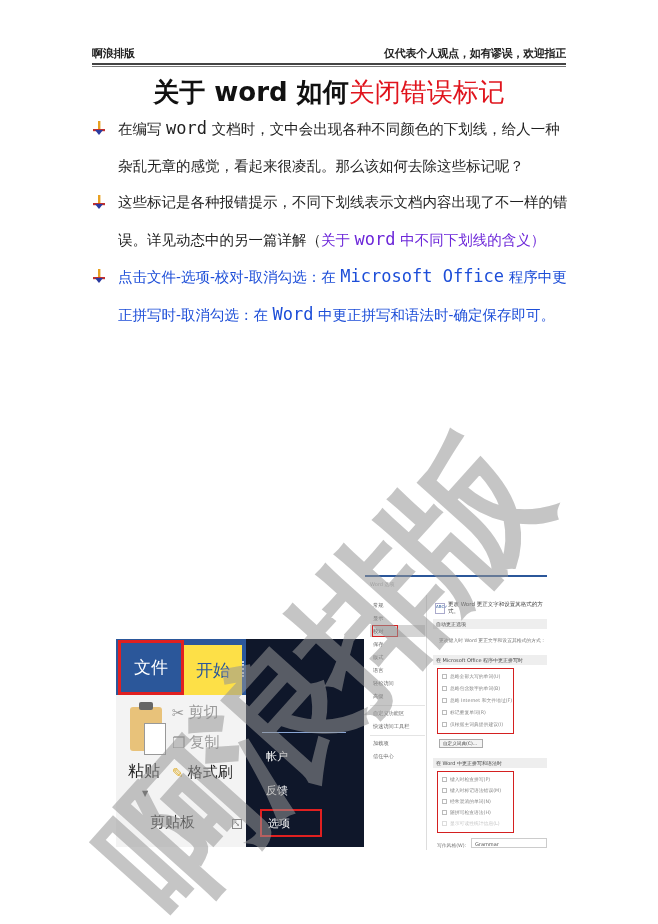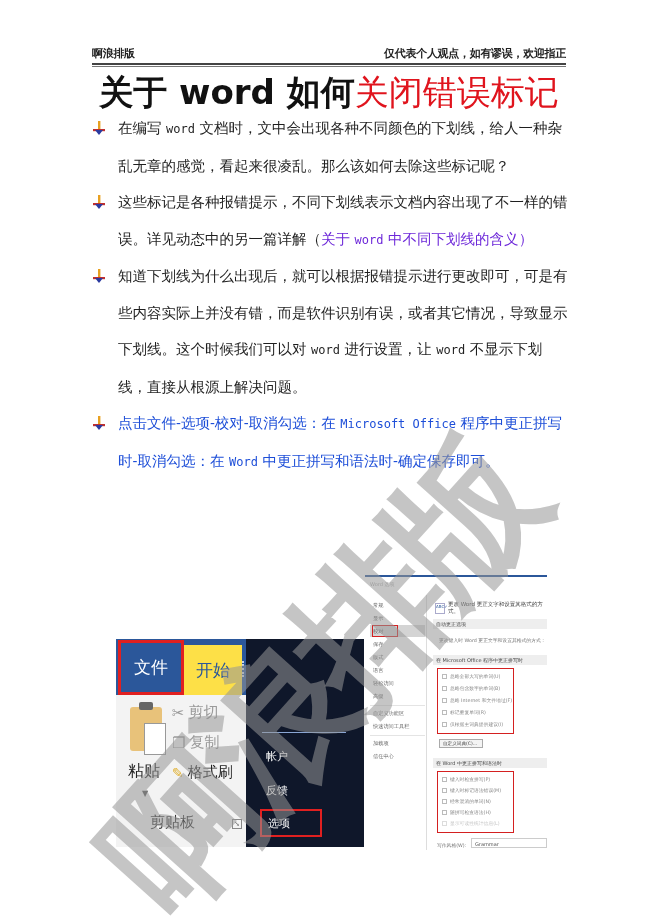--- a/index.html
+++ b/index.html
@@ -5,28 +5,28 @@
   * { box-sizing: border-box; margin: 0; padding: 0; }
   html, body { width: 658px; height: 924px; background: #ffffff; overflow: hidden; }
   body { position: relative; font-family: "DejaVu Serif", "Liberation Serif", serif; color: #1a1a1a; }
 
   .page-header { position: absolute; left: 92px; top: 46px; width: 474px; height: 20px; }
   .page-header .left, .page-header .right { position: absolute; top: 0; font-family: "DejaVu Sans", sans-serif; font-weight: bold; font-size: 11px; color: #222; letter-spacing: -0.3px; }
   .page-header .left { left: 0; }
   .page-header .right { right: 0; }
   .header-rule { position: absolute; left: 92px; top: 63px; width: 474px; height: 4px; border-top: 2px solid #444; border-bottom: 1px solid #777; }
 
-  .title { position: absolute; left: 0; top: 75px; width: 658px; text-align: center; font-size: 34px; line-height: 34px; font-weight: bold; }
+  .title { position: absolute; left: 0; top: 75px; width: 658px; text-align: center; font-size: 26px; line-height: 34px; font-weight: bold; }
   .title .black { color: #111; font-family: "DejaVu Sans", sans-serif; font-weight: 900; }
   .title .red { color: #e0141d; font-family: "DejaVu Serif", serif; font-weight: normal; }
 
   .content { position: absolute; left: 92px; top: 110px; width: 476px; }
   .para { position: relative; padding-left: 26px; font-size: 14.5px; line-height: 36.5px; color: #1f1f1f; }
   .para .bullet { position: absolute; left: 0; top: 10px; width: 14px; height: 16px; }
-  .para .mono { font-family: "DejaVu Sans Mono", monospace; font-size: 12px; }
+  .para .mono { font-family: "DejaVu Sans Mono", monospace; font-size: 17px; }
   .red-text { color: #6d28d9; }
   .para.red { color: #1d4ed8; }
 
   .watermark { position: absolute; left: 60px; top: 380px; font-family: "DejaVu Sans", sans-serif; font-weight: 900; font-size: 150px; color: rgba(150,150,150,0.55); transform: rotate(-48deg); transform-origin: left top; white-space: nowrap; letter-spacing: -10px; pointer-events: none; z-index: 5; top: 820px; left: 60px; }
 
   
   .ribbon-shot { position: absolute; left: 116px; top: 631px; width: 248px; height: 216px; overflow: hidden; background: #2b579a; }
   .ribbon-shot .tabbar { position: absolute; left: 0; top: 0; width: 130px; height: 60px; background: #2b579a; }
   .ribbon-shot .tab-file { position: absolute; left: 2px; top: 9px; width: 66px; height: 55px; border: 3px solid #e02020; color: #fff; font-family: "DejaVu Sans", sans-serif; font-size: 17px; display:flex; align-items:center; justify-content:center; }
   .ribbon-shot .tab-home { position: absolute; left: 68px; top: 14px; width: 58px; height: 50px; background: #fde047; color: #2b579a; font-family: "DejaVu Sans", sans-serif; font-size: 17px; display:flex; align-items:center; justify-content:center; }
@@ -101,28 +101,20 @@
         <rect x="6" y="1" width="2.4" height="9" fill="#e8a020"></rect>
         <rect x="1" y="9" width="12" height="2.2" fill="#c03030"></rect>
         <polygon points="3,10 11,10 7,15" fill="#2a3aa0"></polygon>
       </svg>
   </div>
 
   <div class="para">
     <span>这些标记是各种报错提示，不同下划线表示文档内容出现了不一样的错误。详见动态中的另一篇详解（</span><span class="red-text"><span>关于 </span><span class="mono">word</span><span> 中不同下划线的含义</span></span><span class="red-text">）</span>
   </div>
 
-  <div class="para">
-    <svg class="bullet" viewBox="0 0 14 16">
-        <rect x="6" y="1" width="2.4" height="9" fill="#e8a020"></rect>
-        <rect x="1" y="9" width="12" height="2.2" fill="#c03030"></rect>
-        <polygon points="3,10 11,10 7,15" fill="#2a3aa0"></polygon>
-      </svg>
-    <span>知道下划线为什么出现后，就可以根据报错提示进行更改即可，可是有些内容实际上并没有错，而是软件识别有误，或者其它情况，导致显示下划线。这个时候我们可以对 </span><span class="mono">word</span><span> 进行设置，让 </span><span class="mono">word</span><span> 不显示下划线，直接从根源上解决问题。</span>
-  </div>
 
   <div class="para red">
     <svg class="bullet" viewBox="0 0 14 16">
         <rect x="6" y="1" width="2.4" height="9" fill="#e8a020"></rect>
         <rect x="1" y="9" width="12" height="2.2" fill="#c03030"></rect>
         <polygon points="3,10 11,10 7,15" fill="#2a3aa0"></polygon>
       </svg>
     <span>点击文件-选项-校对-取消勾选：在 </span><span class="mono">Microsoft Office</span><span> 程序中更正拼写时-取消勾选：在 </span><span class="mono">Word</span><span> 中更正拼写和语法时-确定保存即可。</span>
   </div>
 </div>

